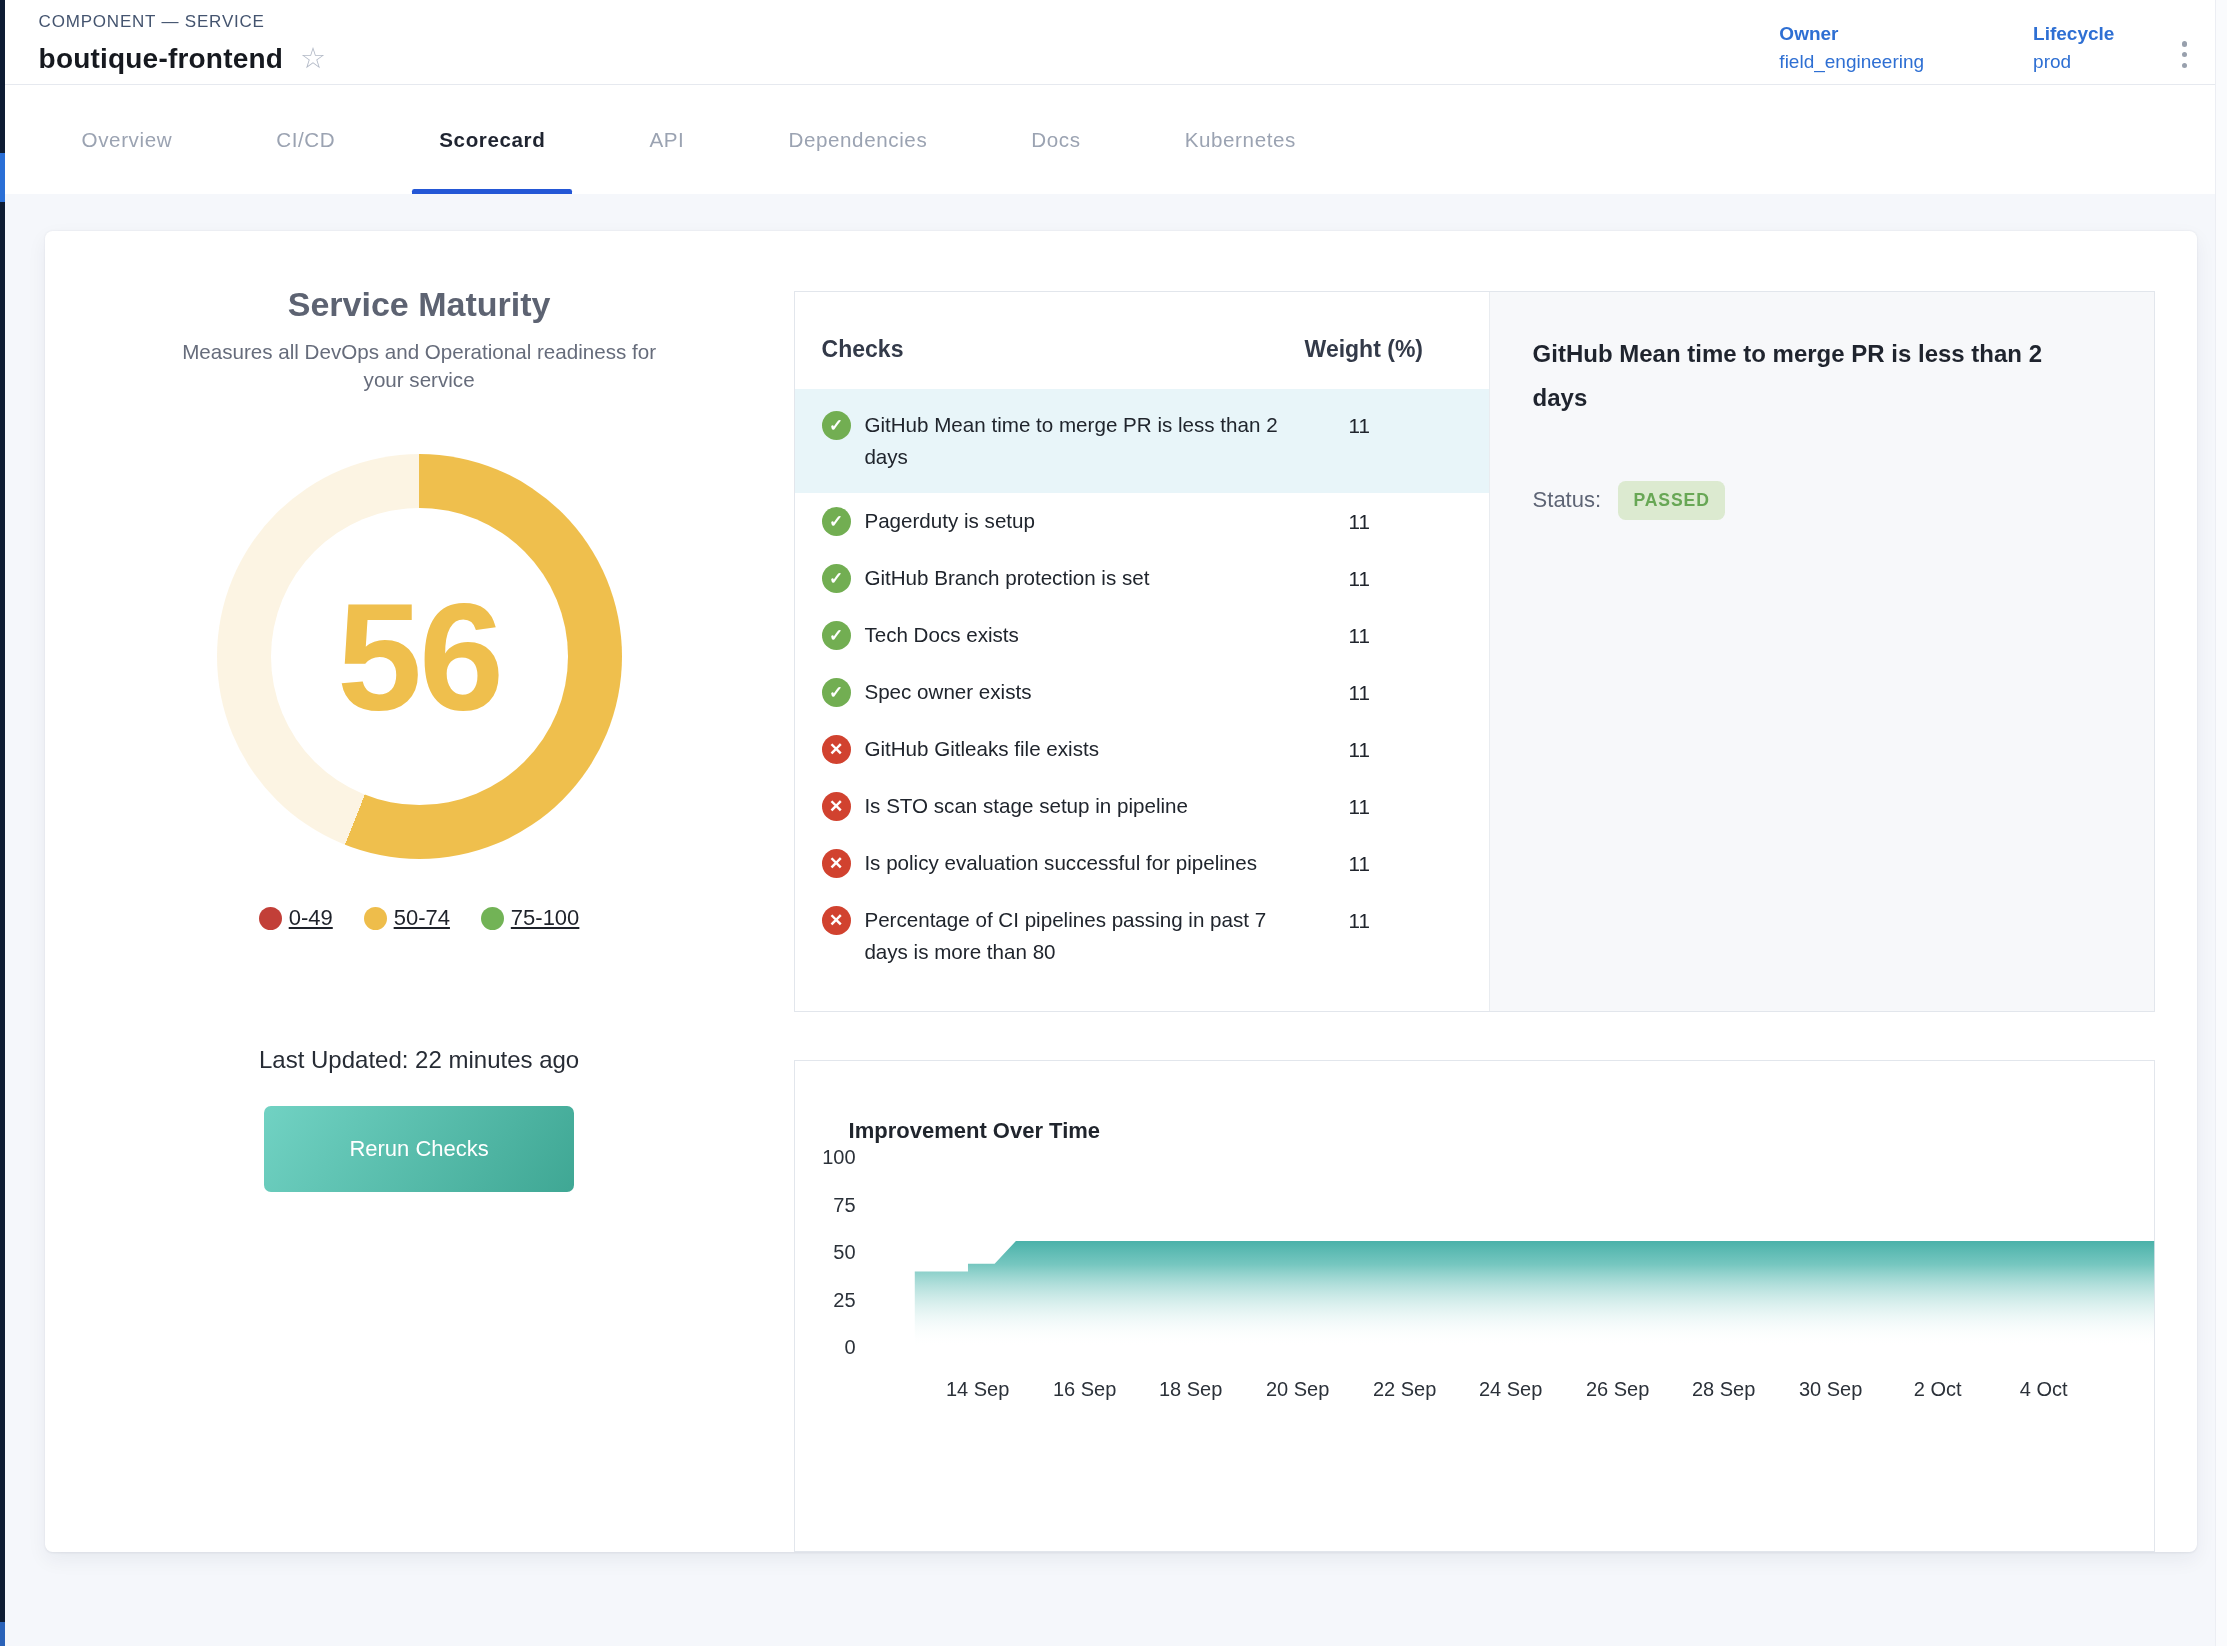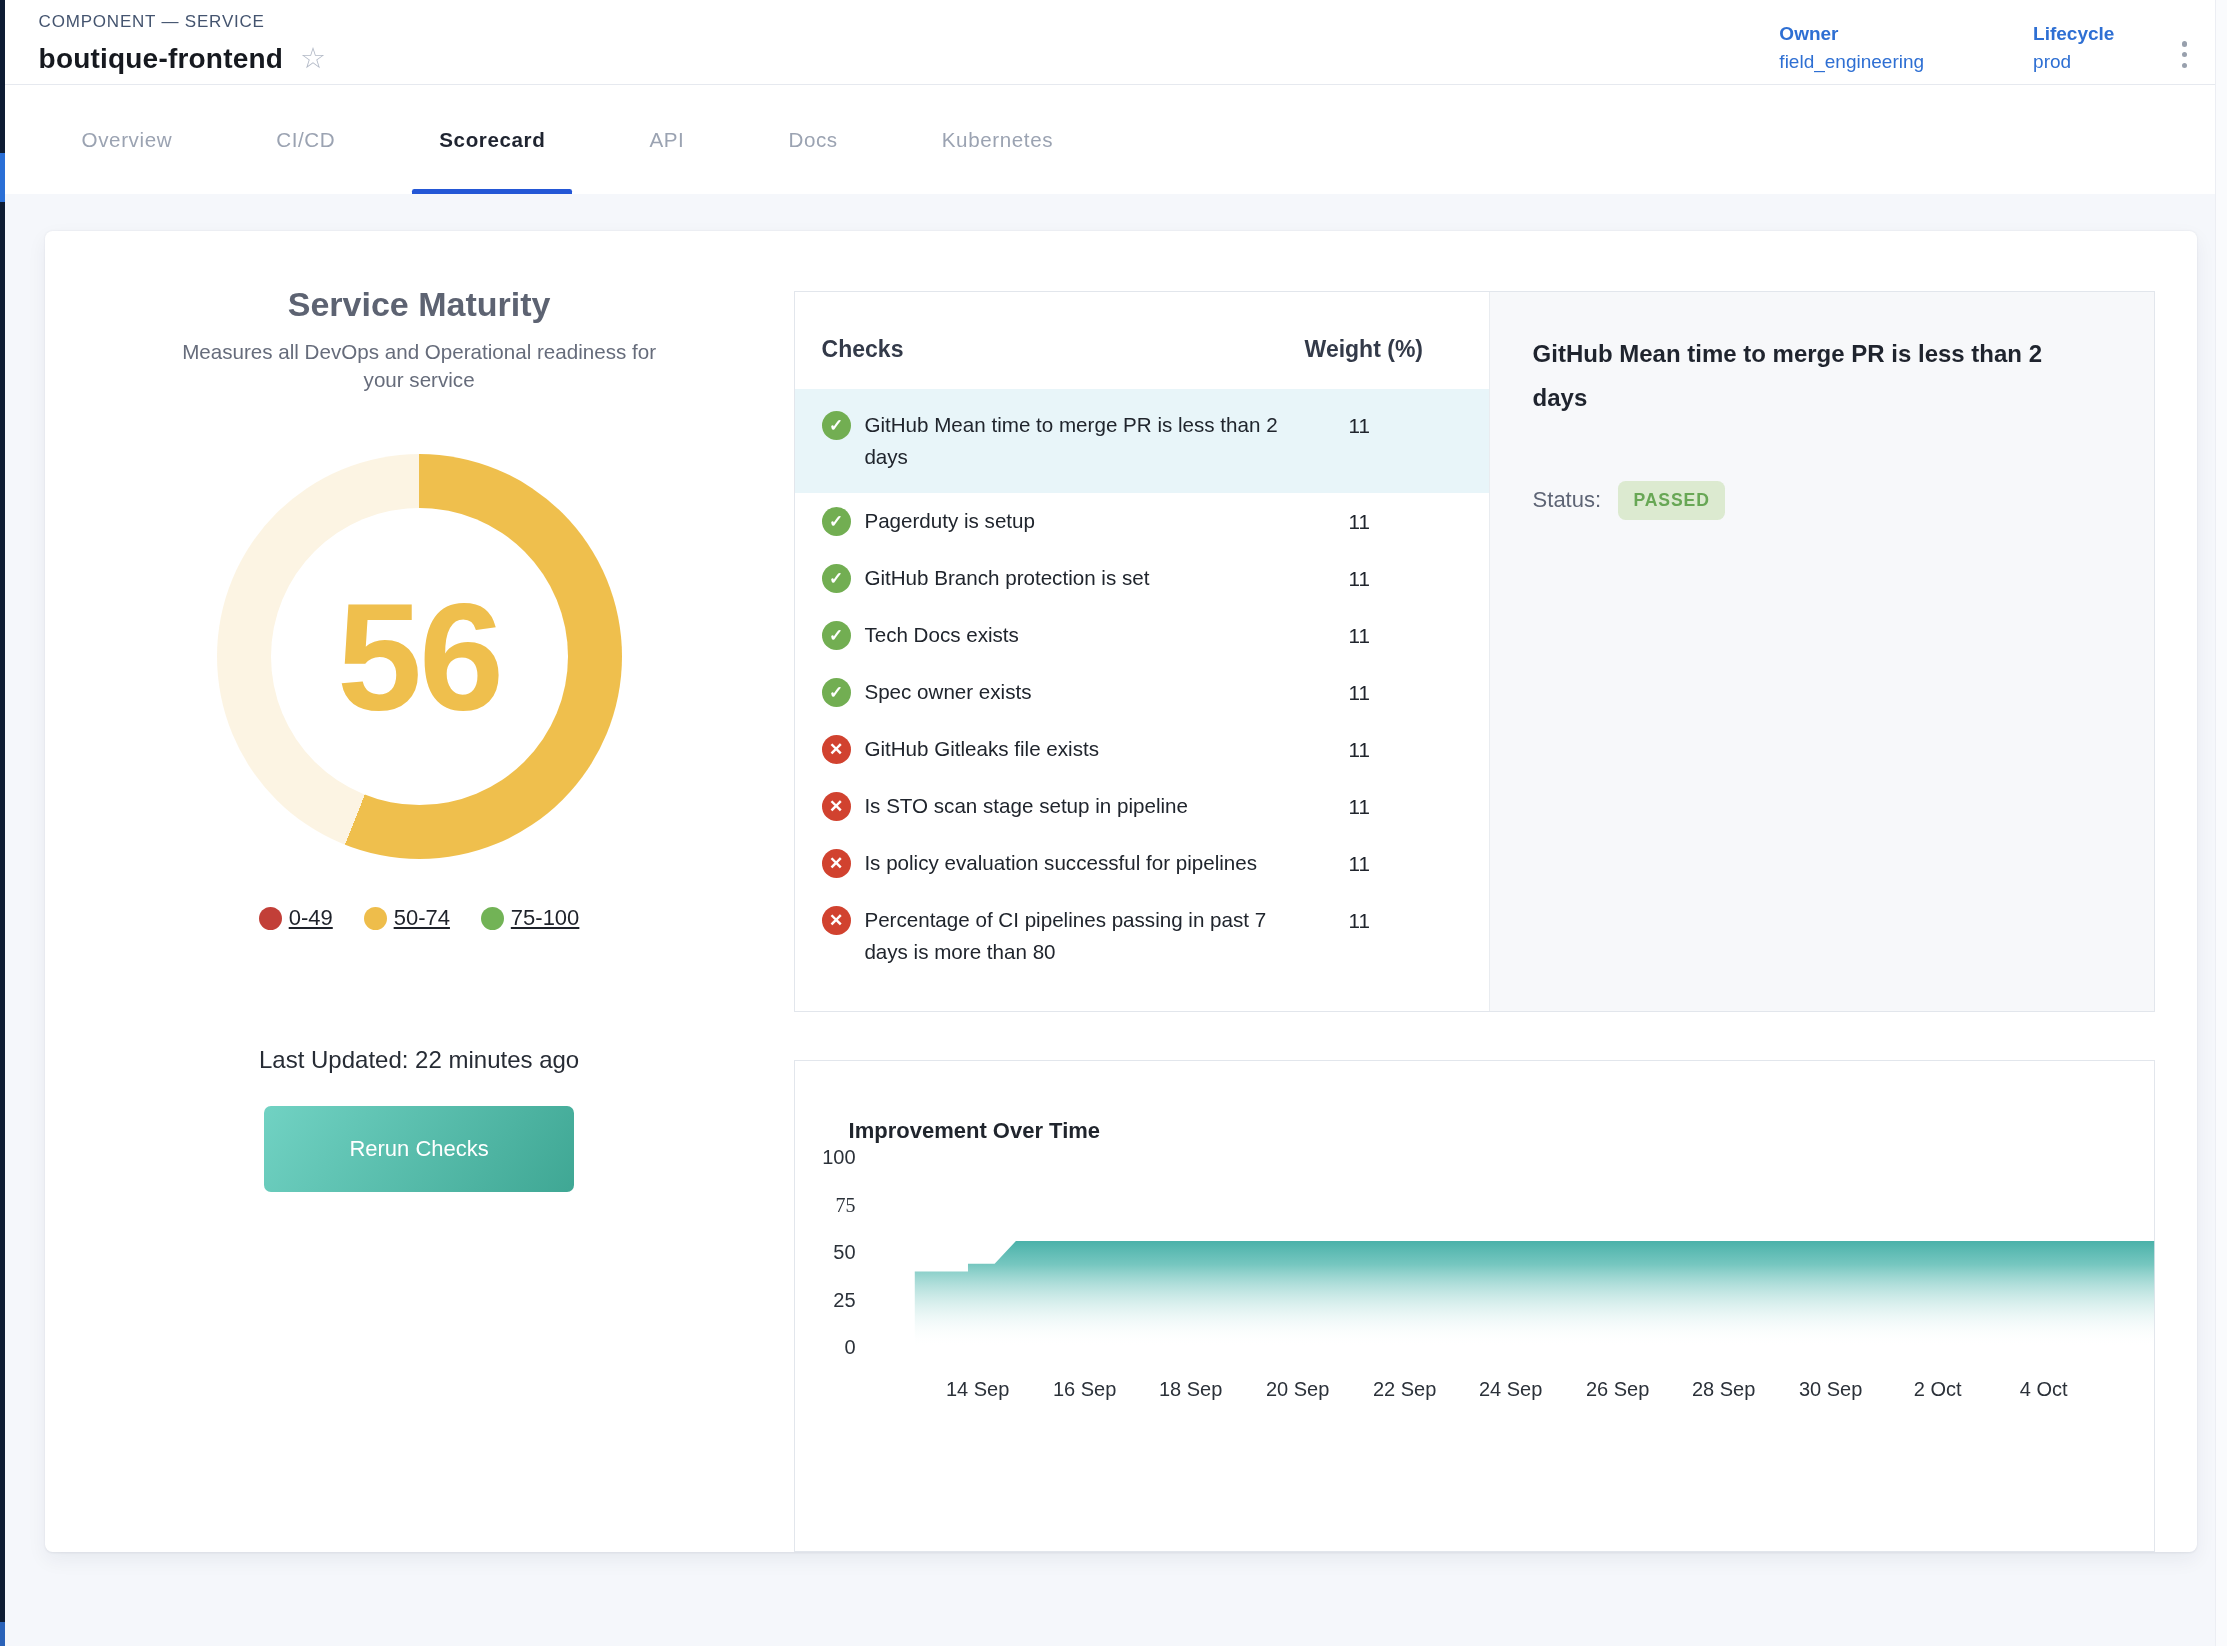--- a/index.html
+++ b/index.html
@@ -142,20 +142,21 @@
           <i></i>
         </div>
     </div>
   </header>
 
   <nav class="tabbar">
       <div class="tab">Overview</div>
       <div class="tab">CI/CD</div>
       <div class="tab active">Scorecard</div>
       <div class="tab">API</div>
+      <div class="tab">Dependencies</div>
       <div class="tab">Docs</div>
       <div class="tab">Kubernetes</div>
     </nav>
 
   <main class="content">
     <section class="main-card">
 
       <div class="left-col">
         <h2 class="sm-title">Service Maturity</h2>
         <div class="sm-subtitle">Measures all DevOps and Operational readiness for your service</div>
@@ -261,21 +262,21 @@
               <span class="status-label">Status:</span>
               <span class="status-badge">PASSED</span>
             </div>
           </div>
         </div>
 
         <div class="chart-card">
           <div class="chart-title">Improvement Over Time</div>
           <div class="y-axis">
               <div class="y-tick" style="top: 0px;">100</div>
-              <div class="y-tick" style="top: 48px; font-family: Liberation Serif, serif;">75</div>
+              <div class="y-tick" style="top: 48px;">75</div>
               <div class="y-tick" style="top: 95px;">50</div>
               <div class="y-tick" style="top: 143px;">25</div>
               <div class="y-tick" style="top: 190px;">0</div>
             </div>
           <div class="plot">
             <svg width="1284" height="229" viewBox="0 0 1680 300">
               <defs>
                 <linearGradient id="areaGrad" x1="0" y1="0" x2="0" y2="1">
                   <stop offset="0%" stop-color="#4ab1a9" stop-opacity="1"></stop>
                   <stop offset="22%" stop-color="#63bfb7" stop-opacity="0.88"></stop>

